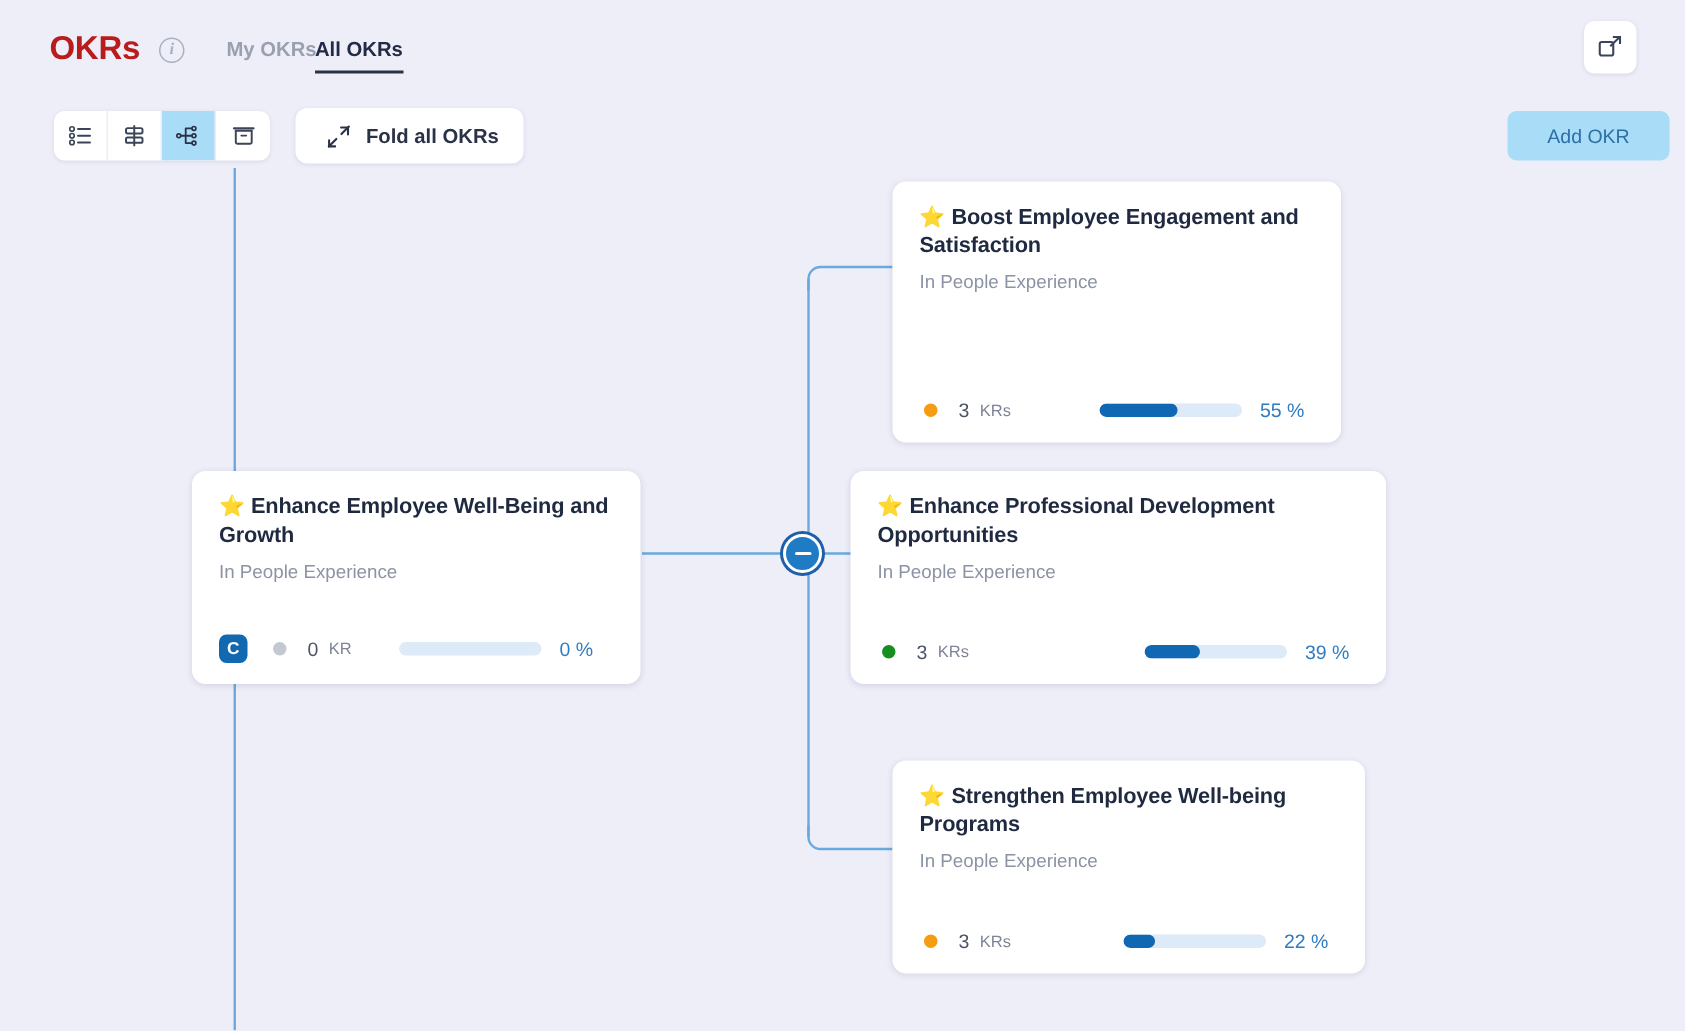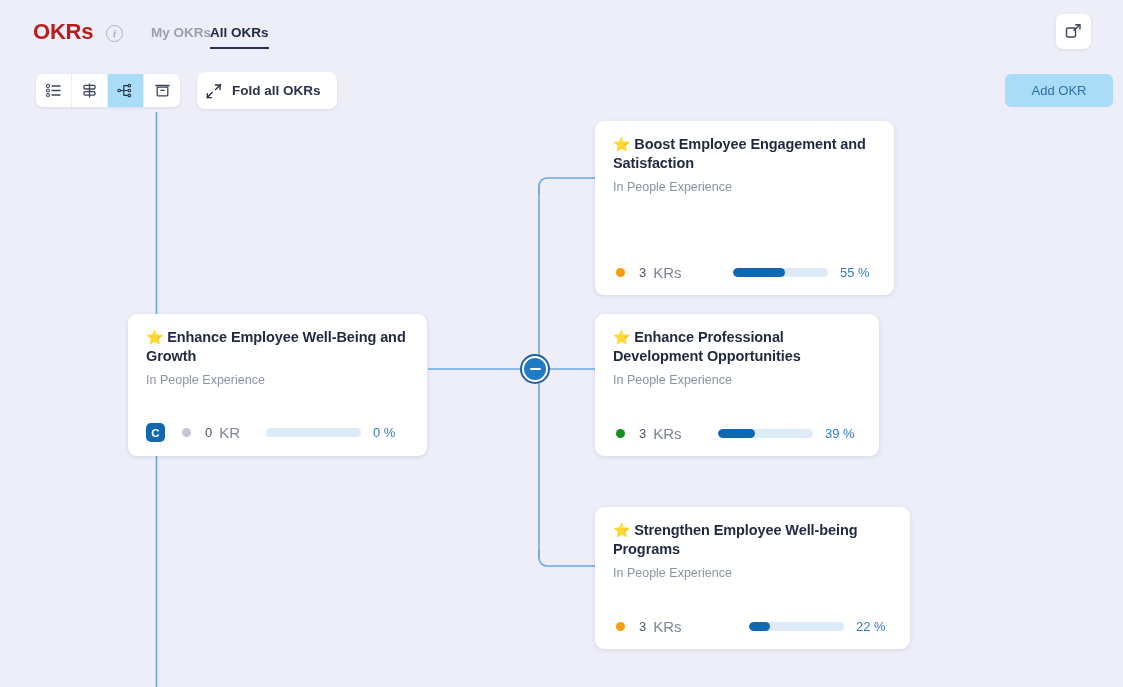--- a/index.html
+++ b/index.html
@@ -50,21 +50,21 @@
   .seg-btn {
     width: 36px; height: 33px; display: flex; align-items: center; justify-content: center;
     cursor: pointer; border-right: 1px solid #eceef4;
   }
   .seg-btn:last-child { border-right: none; }
   .seg-btn.active { background: #a8dcf7; }
 
   .fold-btn {
     position: absolute; left: 197px; top: 72px;
     height: 37px; background: #fff; border-radius: 8px;
-    display: flex; align-items: center; gap: 9px; padding: 0 16px 0 8px;
+    display: flex; align-items: center; gap: 9px; padding: 0 16px 0 20px;
     cursor: pointer; box-shadow: 0 1px 3px rgba(40,50,80,.10);
     font-size: 13.5px; font-weight: bold; color: #2a3247;
   }
 
   .add-btn {
     position: absolute; left: 1005px; top: 74px;
     width: 108px; height: 33px; background: #a8dcf7; color: #2f6fa8;
     border: none; border-radius: 6px; cursor: pointer;
     font-size: 13px; font-family: "Liberation Sans", sans-serif;
   }
@@ -98,35 +98,35 @@
   }
   .card-foot {
     position: absolute; left: 18px; right: 18px; bottom: 14px;
     display: flex; align-items: center;
   }
   .dot { width: 9px; height: 9px; border-radius: 50%; flex: 0 0 auto; }
   .dot.orange { background: #f59c10; }
   .dot.green  { background: #178f1f; }
   .dot.gray   { background: #c3c8d3; }
   .kr-count { margin-left: 14px; font-size: 13px; color: #4b5366; }
-  .kr-label { margin-left: 7px; font-size: 15px; color: #7d8496; }
+  .kr-label { margin-left: 7px; font-size: 11px; color: #7d8496; }
   .bar-wrap { margin-left: auto; display: flex; align-items: center; gap: 12px; }
   .bar {
     width: 95px; height: 9px; border-radius: 5px; background: #dcebf7; overflow: hidden;
   }
   .bar > i { display: block; height: 100%; background: #1068b3; border-radius: 5px; }
   .pct { font-size: 13px; color: #2f7cc0; min-width: 36px; }
   .avatar {
     width: 19px; height: 19px; border-radius: 5px; background: #1269b0;
     color: #fff; font-size: 11.5px; font-weight: bold;
     display: flex; align-items: center; justify-content: center; flex: 0 0 auto;
   }
   #card-root  { left: 128px; top: 202px; width: 299px; height: 142px; }
   #card-c1    { left: 595px; top: 9px;   width: 299px; height: 174px; }
-  #card-c2    { left: 595px; top: 202px; width: 284px; height: 142px; }
+  #card-c2    { left: 567px; top: 202px; width: 357px; height: 142px; }
   #card-c3    { left: 595px; top: 395px; width: 315px; height: 142px; }
 </style>
 </head>
 <body>
 
 <div id="app">
 
   <div class="header">
     <div class="page-title">OKRs</div>
     <div class="info-icon">i</div>

